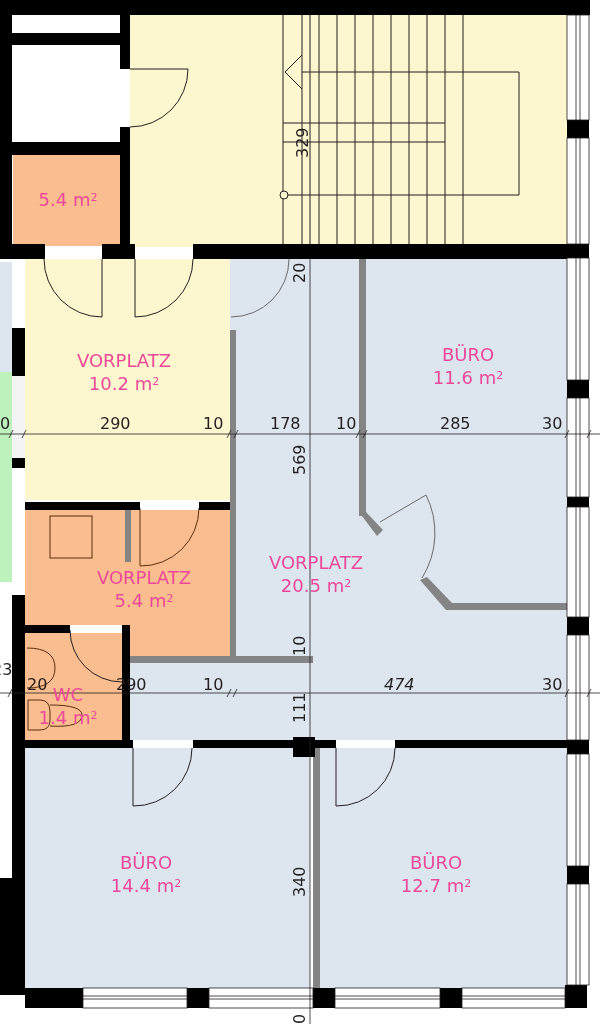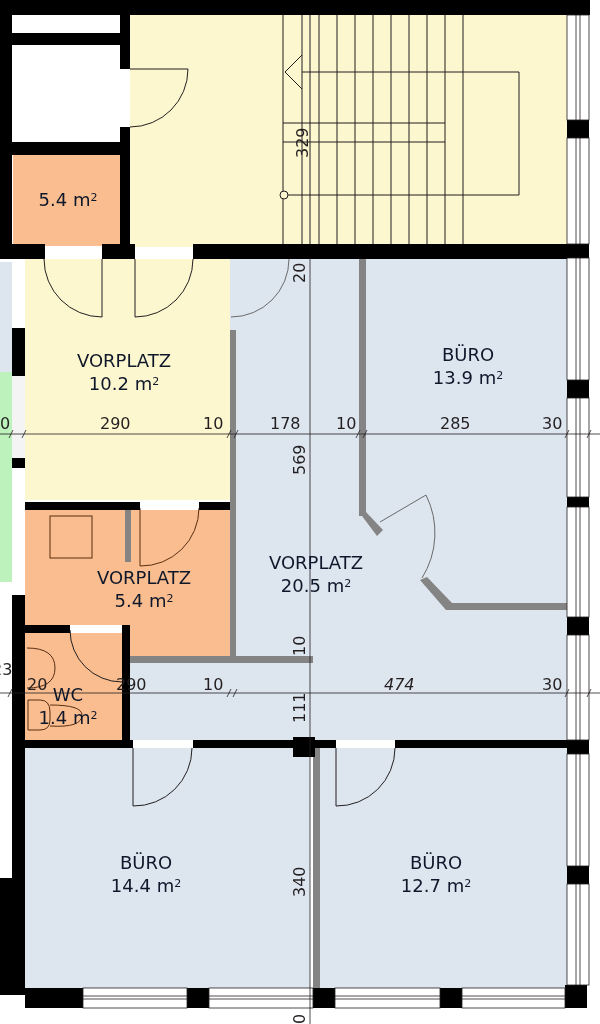--- a/index.html
+++ b/index.html
@@ -1,18 +1,18 @@
 <!DOCTYPE html>
 <html><head>
 <meta charset="utf-8">
 <style>
   html, body { margin:0; padding:0; background:#ffffff; }
   body { width:600px; height:1024px; overflow:hidden; position:relative; font-family:"DejaVu Sans", sans-serif; }
   #plan { position:absolute; left:0; top:0; width:600px; height:1024px; }
-  .room-label { position:absolute; text-align:center; color:#0f172a; font-family:"DejaVu Sans", sans-serif; font-size:18px; line-height:23px; transform:translateX(-50%); white-space:nowrap; }
+  .room-label { position:absolute; text-align:center; color:#ec4899; font-family:"DejaVu Sans", sans-serif; font-size:18px; line-height:23px; transform:translateX(-50%); white-space:nowrap; }
   .room-label sup { font-size:11px; vertical-align:top; position:relative; top:-2px; }
   .dim { position:absolute; color:#231f20; font-family:"DejaVu Sans", sans-serif; font-size:16px; line-height:16px; white-space:nowrap; }
   .dim.v { transform:rotate(-90deg); transform-origin:left top; }
 </style>
 </head>
 <body>
 
 <svg id="plan" viewBox="0 0 600 1024" xmlns="http://www.w3.org/2000/svg">
 
   <rect x="130" y="15" width="437" height="232" fill="#fdf7cf"></rect>
@@ -187,21 +187,21 @@
 
 <div class="room-label" style="left:68px; top:188px;">
   <span>5.4 m</span><sup>2</sup>
 </div>
 <div class="room-label" style="left:124px; top:349px;">
   <div>VORPLATZ</div>
   <div><span>10.2 m</span><sup>2</sup></div>
 </div>
 <div class="room-label" style="left:468px; top:343px;">
   <div>BÜRO</div>
-  <div><span>13.9 m</span><sup>2</sup></div>
+  <div><span>11.6 m</span><sup>2</sup></div>
 </div>
 <div class="room-label" style="left:316px; top:551px;">
   <div>VORPLATZ</div>
   <div><span>20.5 m</span><sup>2</sup></div>
 </div>
 <div class="room-label" style="left:144px; top:566px;">
   <div>VORPLATZ</div>
   <div><span>5.4 m</span><sup>2</sup></div>
 </div>
 <div class="room-label" style="left:68px; top:683px;">

